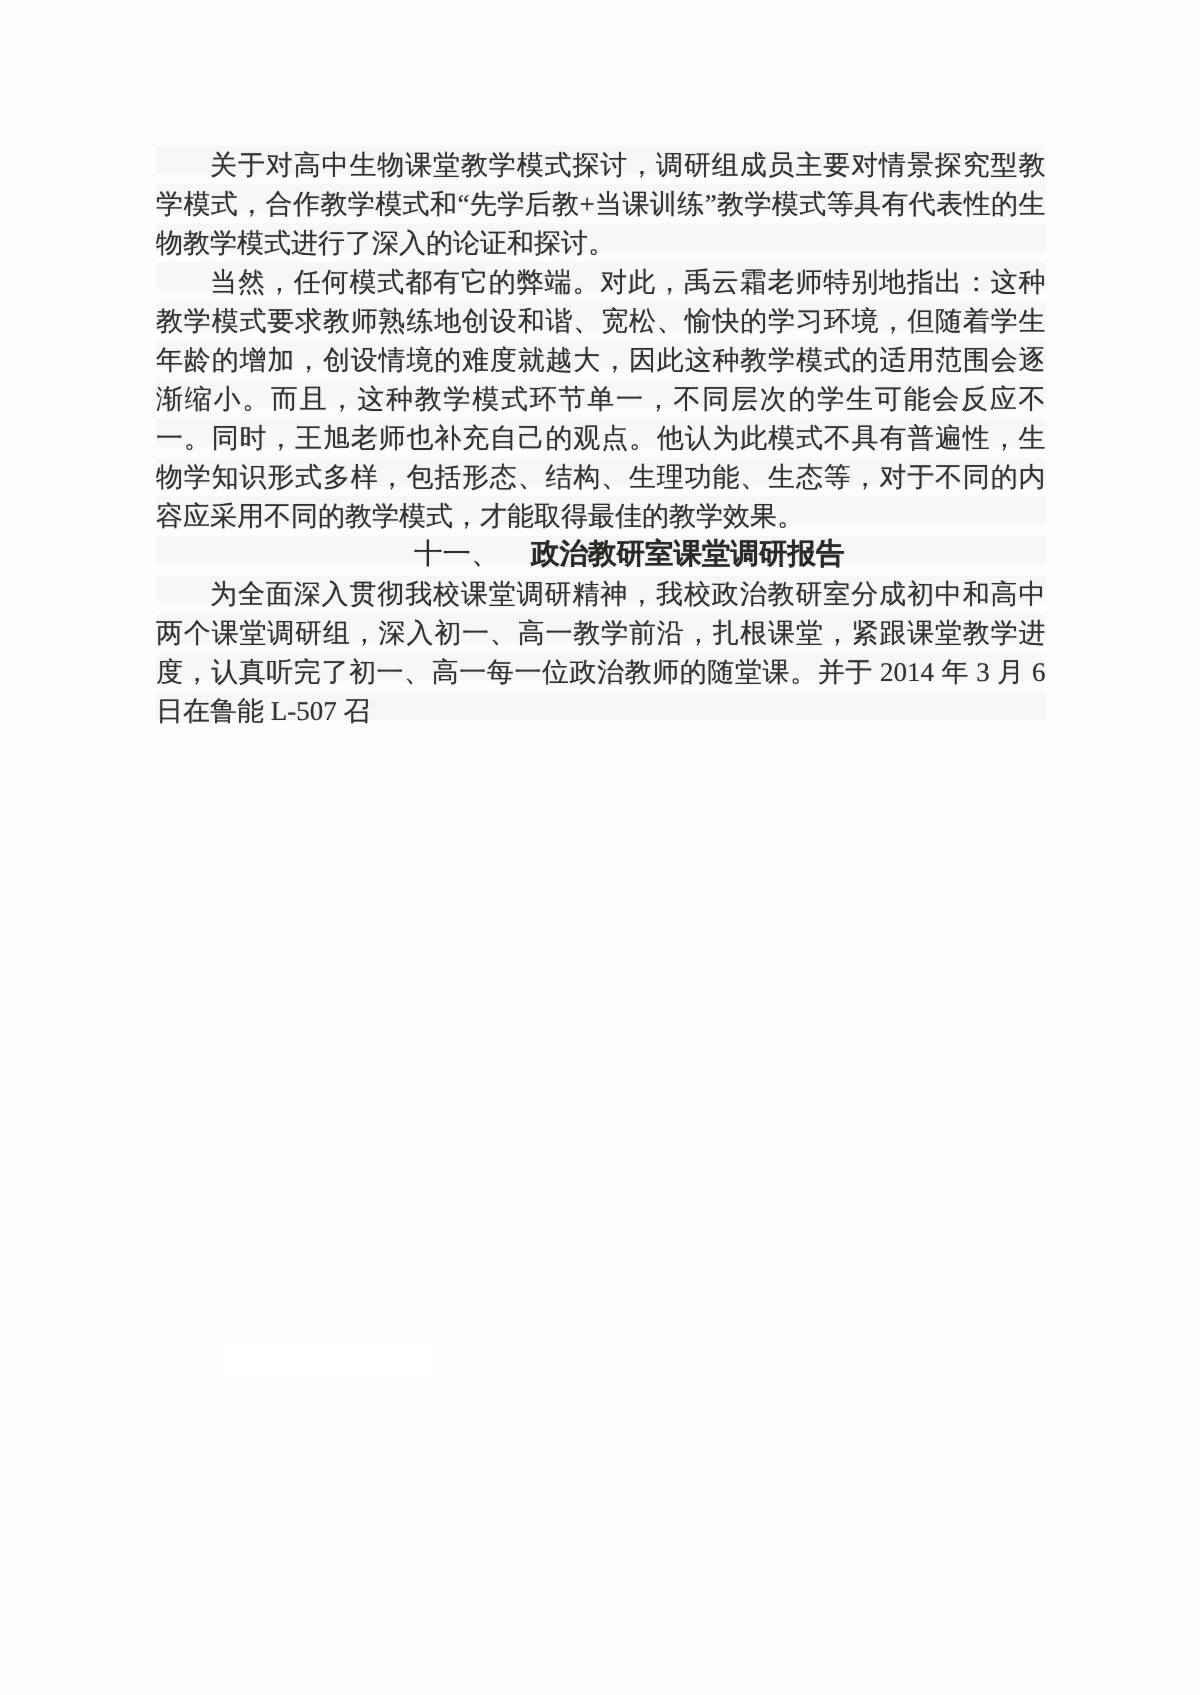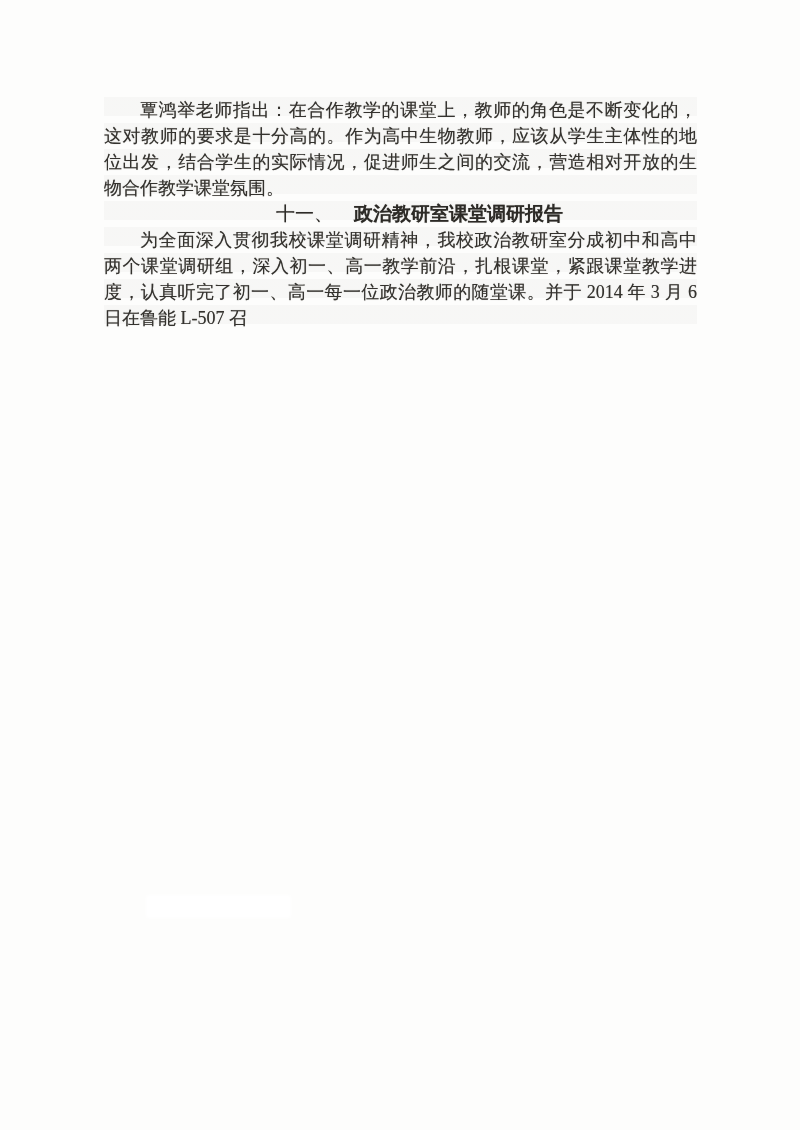--- a/index.html
+++ b/index.html
@@ -65,21 +65,22 @@
   .section-heading .heading-title {
     font-weight: bold;
   }
 </style>
 </head>
 <body>
 
 <div class="page">
 
   <div class="doc">
-    <p>覃鸿举老师指出：在合作教学的课堂上，教师的角色是不断变化的，这对教师的要求是十分高的。作为高中生物教师，应该从学生主体性的地位出发，结合学生的实际情况，促进师生之间的交流，营造相对开放的生物合作教学课堂氛围。</p>
+    <p>关于对高中生物课堂教学模式探讨，调研组成员主要对情景探究型教学模式，合作教学模式和“先学后教+当课训练”教学模式等具有代表性的生物教学模式进行了深入的论证和探讨。</p>
+    <p>当然，任何模式都有它的弊端。对此，禹云霜老师特别地指出：这种教学模式要求教师熟练地创设和谐、宽松、愉快的学习环境，但随着学生年龄的增加，创设情境的难度就越大，因此这种教学模式的适用范围会逐渐缩小。而且，这种教学模式环节单一，不同层次的学生可能会反应不一。同时，王旭老师也补充自己的观点。他认为此模式不具有普遍性，生物学知识形式多样，包括形态、结构、生理功能、生态等，对于不同的内容应采用不同的教学模式，才能取得最佳的教学效果。</p>
 
     <p class="section-heading">
       <span class="heading-number">十一、</span><span class="heading-title">政治教研室课堂调研报告</span>
     </p>
 
     <p>为全面深入贯彻我校课堂调研精神，我校政治教研室分成初中和高中两个课堂调研组，深入初一、高一教学前沿，扎根课堂，紧跟课堂教学进度，认真听完了初一、高一每一位政治教师的随堂课。并于 2014 年 3 月 6 日在鲁能 L-507 召</p>
   </div>
 
   <div class="erased-patch"></div>
 

